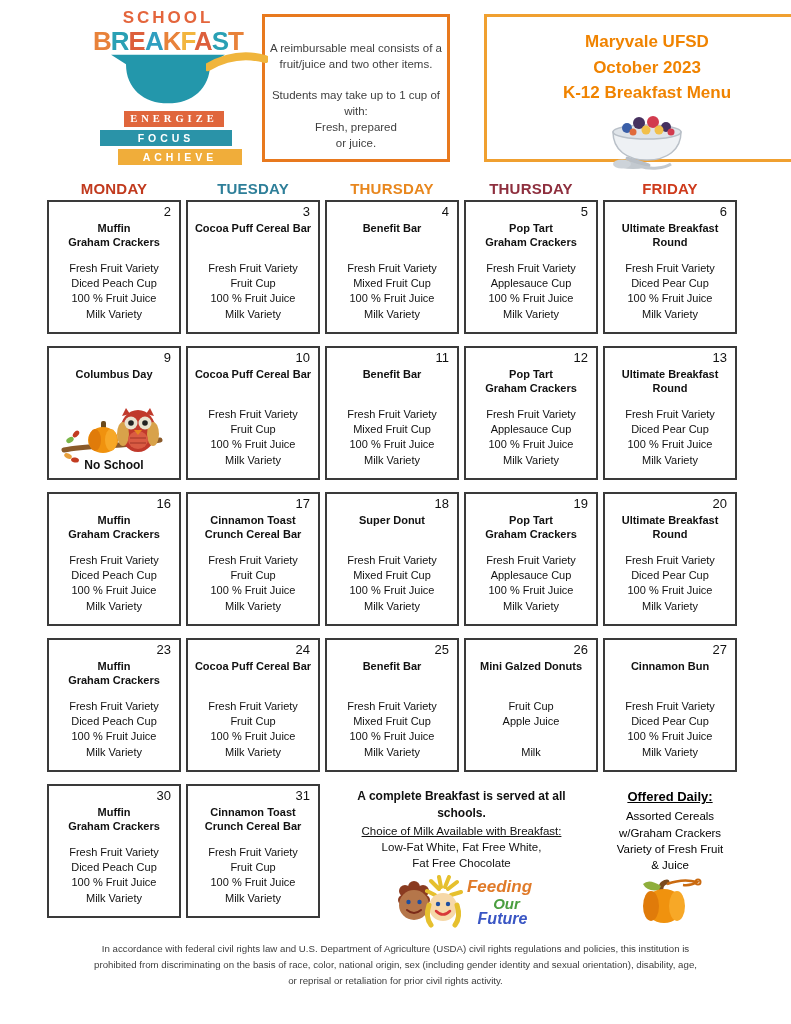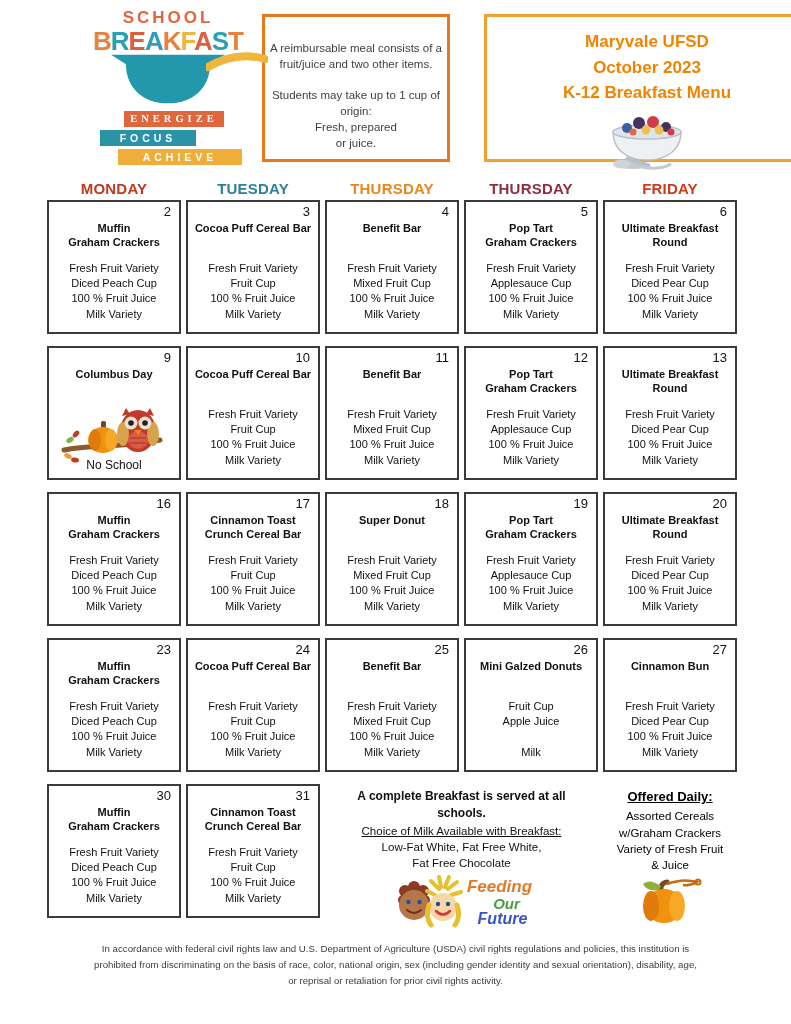--- a/index.html
+++ b/index.html
@@ -8,21 +8,21 @@
 
   
   .logo{position:absolute;left:84px;top:8px;width:168px;height:164px;text-align:center;}
   .logo-school{color:#e4653c;font-weight:bold;font-size:17px;letter-spacing:3px;}
   .logo-breakfast{font-weight:bold;font-size:26px;letter-spacing:-1px;line-height:1.05;position:relative;z-index:2;}
   .logo-breakfast span{text-shadow:1.5px 1.5px 0 #fff,-1.5px -1.5px 0 #fff,1.5px -1.5px 0 #fff,-1.5px 1.5px 0 #fff;}
   .logo-swoosh{position:absolute;right:-16px;top:40px;z-index:1;}
   .logo-bowl{display:block;margin:-3px auto 0 auto;}
   .logo-bar{height:16px;line-height:16px;color:#fff;font-weight:bold;font-size:10.5px;letter-spacing:4px;margin-top:3px;}
   .bar1{width:100px;margin-left:40px;font-family:Liberation Serif, serif;}
-  .bar2{width:96px;margin-left:16px;}
+  .bar2{width:132px;margin-left:16px;}
   .bar3{width:124px;margin-left:34px;}
 
   .info-box{position:absolute;left:262px;top:14px;width:188px;height:148px;border:3px solid #e8791e;box-sizing:border-box;
             font-size:11.5px;color:#3f3f3f;text-align:center;padding-top:23px;line-height:1.4;}
   .info-line{min-height:15px;}
 
   .title-box{position:absolute;left:460px;top:14px;width:326px;height:148px;border:3px solid #f0a030;box-sizing:border-box;
              text-align:center;padding-top:12px;font-weight:bold;font-size:17px;line-height:1.5;margin-left:24px;}
   .title-bowl{margin-top:2px;}
 
@@ -30,21 +30,21 @@
   .calendar{position:absolute;left:47px;top:180px;width:690px;}
   .day-row{display:grid;grid-template-columns:repeat(5,1fr);gap:5px;margin-bottom:3px;}
   .day-header{text-align:center;font-weight:bold;font-size:15px;letter-spacing:0.2px;}
   .week{display:grid;grid-template-columns:repeat(5,1fr);gap:5px;margin-bottom:12px;}
   .cell{border:2px solid #3a3a3a;height:134px;box-sizing:border-box;background:#fff;text-align:center;
         font-size:11px;color:#111;padding:2px 3px;position:relative;}
   .cell-date{text-align:right;font-size:13px;padding-right:5px;height:17px;}
   .cell-title{font-weight:bold;line-height:1.3;min-height:29px;}
   .cell-items{margin-top:11px;line-height:1.38;}
   .cell-image{margin-top:2px;height:70px;}
-  .cell-footer{position:absolute;bottom:6px;left:0;right:0;font-weight:normal;font-size:12px;}
+  .cell-footer{position:absolute;bottom:6px;left:0;right:0;font-weight:bold;font-size:12px;}
 
   
   .notes-block{grid-column:3/5;text-align:center;font-size:11.5px;color:#111;padding-top:4px;line-height:1.4;}
   .notes-title{font-weight:bold;width:250px;margin:0 auto;font-size:12px;}
   .milk-heading{text-decoration:underline;margin-top:1px;}
   .fof{display:flex;justify-content:center;align-items:center;gap:2px;margin-top:4px;}
   .fof-words{font-style:italic;font-weight:bold;text-align:center;line-height:1.05;}
   .fof-w0{font-size:17px;}
   .fof-w1{font-size:15px;margin-left:14px;}
   .fof-w2{font-size:16px;margin-left:6px;}
@@ -78,21 +78,21 @@
       <span>FOCUS</span></div>
     <div class="logo-bar bar3" style="background-color: rgb(240, 173, 58);">
       <span>ACHIEVE</span></div>
   </div>
 
   <div class="info-box">
     <div class="info-line">A reimbursable meal consists of a</div>
     <div class="info-line">fruit/juice and two other items.</div>
     <div class="info-line"></div>
     <div class="info-line">Students may take up to 1 cup of</div>
-    <div class="info-line">origin:</div>
+    <div class="info-line">with:</div>
     <div class="info-line">Fresh, prepared</div>
     <div class="info-line">or juice.</div>
   </div>
 
   <div class="title-box">
     <div style="color: rgb(240, 131, 0);">Maryvale UFSD</div>
     <div style="color: rgb(240, 131, 0);">October 2023</div>
     <div style="color: rgb(240, 131, 0);">K-12 Breakfast Menu</div>
     <svg class="title-bowl" width="104" height="64" viewBox="0 0 104 64">
       <ellipse cx="38" cy="57" rx="16" ry="4" fill="#c3c9cf"></ellipse>

